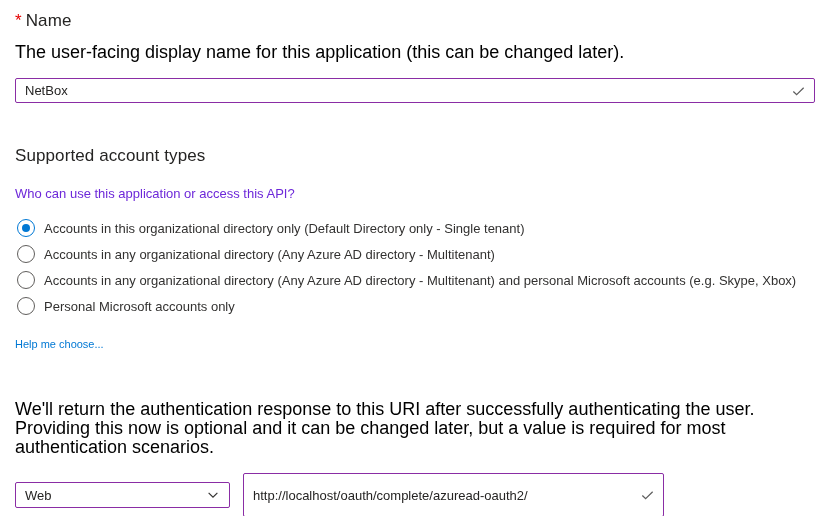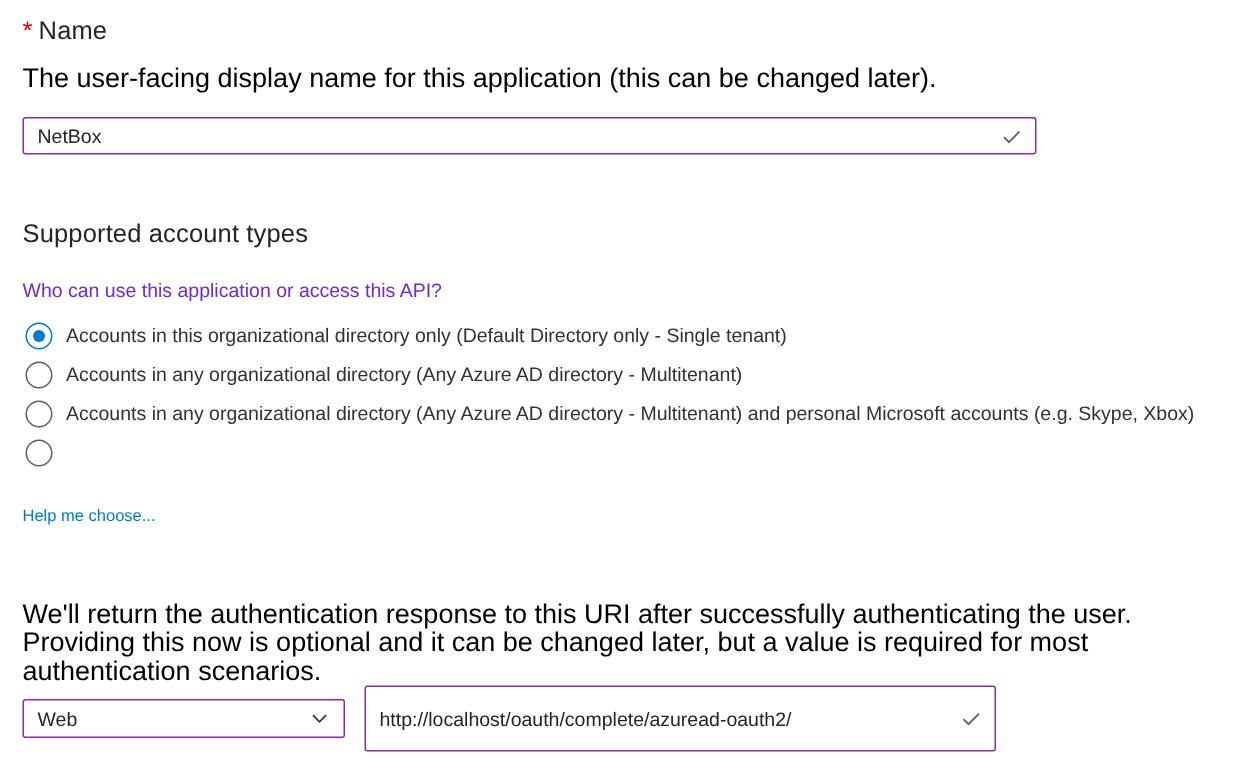--- a/index.html
+++ b/index.html
@@ -41,21 +41,21 @@
   .input-wrap {
     position: relative;
     box-sizing: border-box;
     height: 25px;
     border: 1px solid #8a2da5;
     border-radius: 2px;
     background: #fff;
     display: flex;
     align-items: center;
   }
-  .input-wrap.full { width: 676px; margin-top: 16px; }
+  .input-wrap.full { width: 800px; margin-top: 16px; }
   .text-input {
     flex: 1;
     border: none;
     outline: none;
     background: transparent;
     font-family: "Liberation Sans", "DejaVu Sans", sans-serif;
     font-size: 13px;
     color: #252423;
     padding: 0 26px 0 9px;
     height: 100%;
@@ -69,21 +69,21 @@
     width: 15px;
     height: 15px;
     pointer-events: none;
   }
   
   .section-accounts { margin-top: 42px; }
   .question { margin: 19px 0 0 0; font-size: 13px; line-height: 17px; color: #6d28d9; }
   .radio-list { margin-top: 9px; }
   .radio-row {
     display: flex;
-    align-items: center;
+    align-items: flex-end;
     height: 26px;
     cursor: pointer;
   }
   .radio-circle {
     box-sizing: border-box;
     width: 18px;
     height: 18px;
     border: 1px solid #605e5c;
     border-radius: 50%;
     background: #fff;
@@ -105,20 +105,21 @@
     display: inline-block;
     margin-top: 23px;
     font-size: 11px;
     color: #0078d4;
     text-decoration: none;
     cursor: pointer;
   }
   
   .section-redirect { margin-top: 48px; }
   .controls-row {
+    margin-top: 16px;
     display: flex;
     align-items: center;
     gap: 13px;
   }
   .select-box {
     box-sizing: border-box;
     width: 215px;
     height: 26px;
     border: 1px solid #8a2da5;
     border-radius: 2px;
@@ -161,20 +162,21 @@
       <div class="radio-row">
         <span class="radio-circle"></span>
         <span class="radio-label">Accounts in any organizational directory (Any Azure AD directory - Multitenant)</span>
       </div>
       <div class="radio-row">
         <span class="radio-circle"></span>
         <span class="radio-label">Accounts in any organizational directory (Any Azure AD directory - Multitenant) and personal Microsoft accounts (e.g. Skype, Xbox)</span>
       </div>
       <div class="radio-row">
         <span class="radio-circle"></span>
+        <span class="radio-label">Personal Microsoft accounts only</span>
       </div>
     </div>
 
     <a class="help-link">Help me choose...</a>
   </section>
 
   <section class="section-redirect">
     <p class="desc">We'll return the authentication response to this URI after successfully authenticating the user. Providing this now is optional and it can be changed later, but a value is required for most authentication scenarios.</p>
 
     <div class="controls-row">

